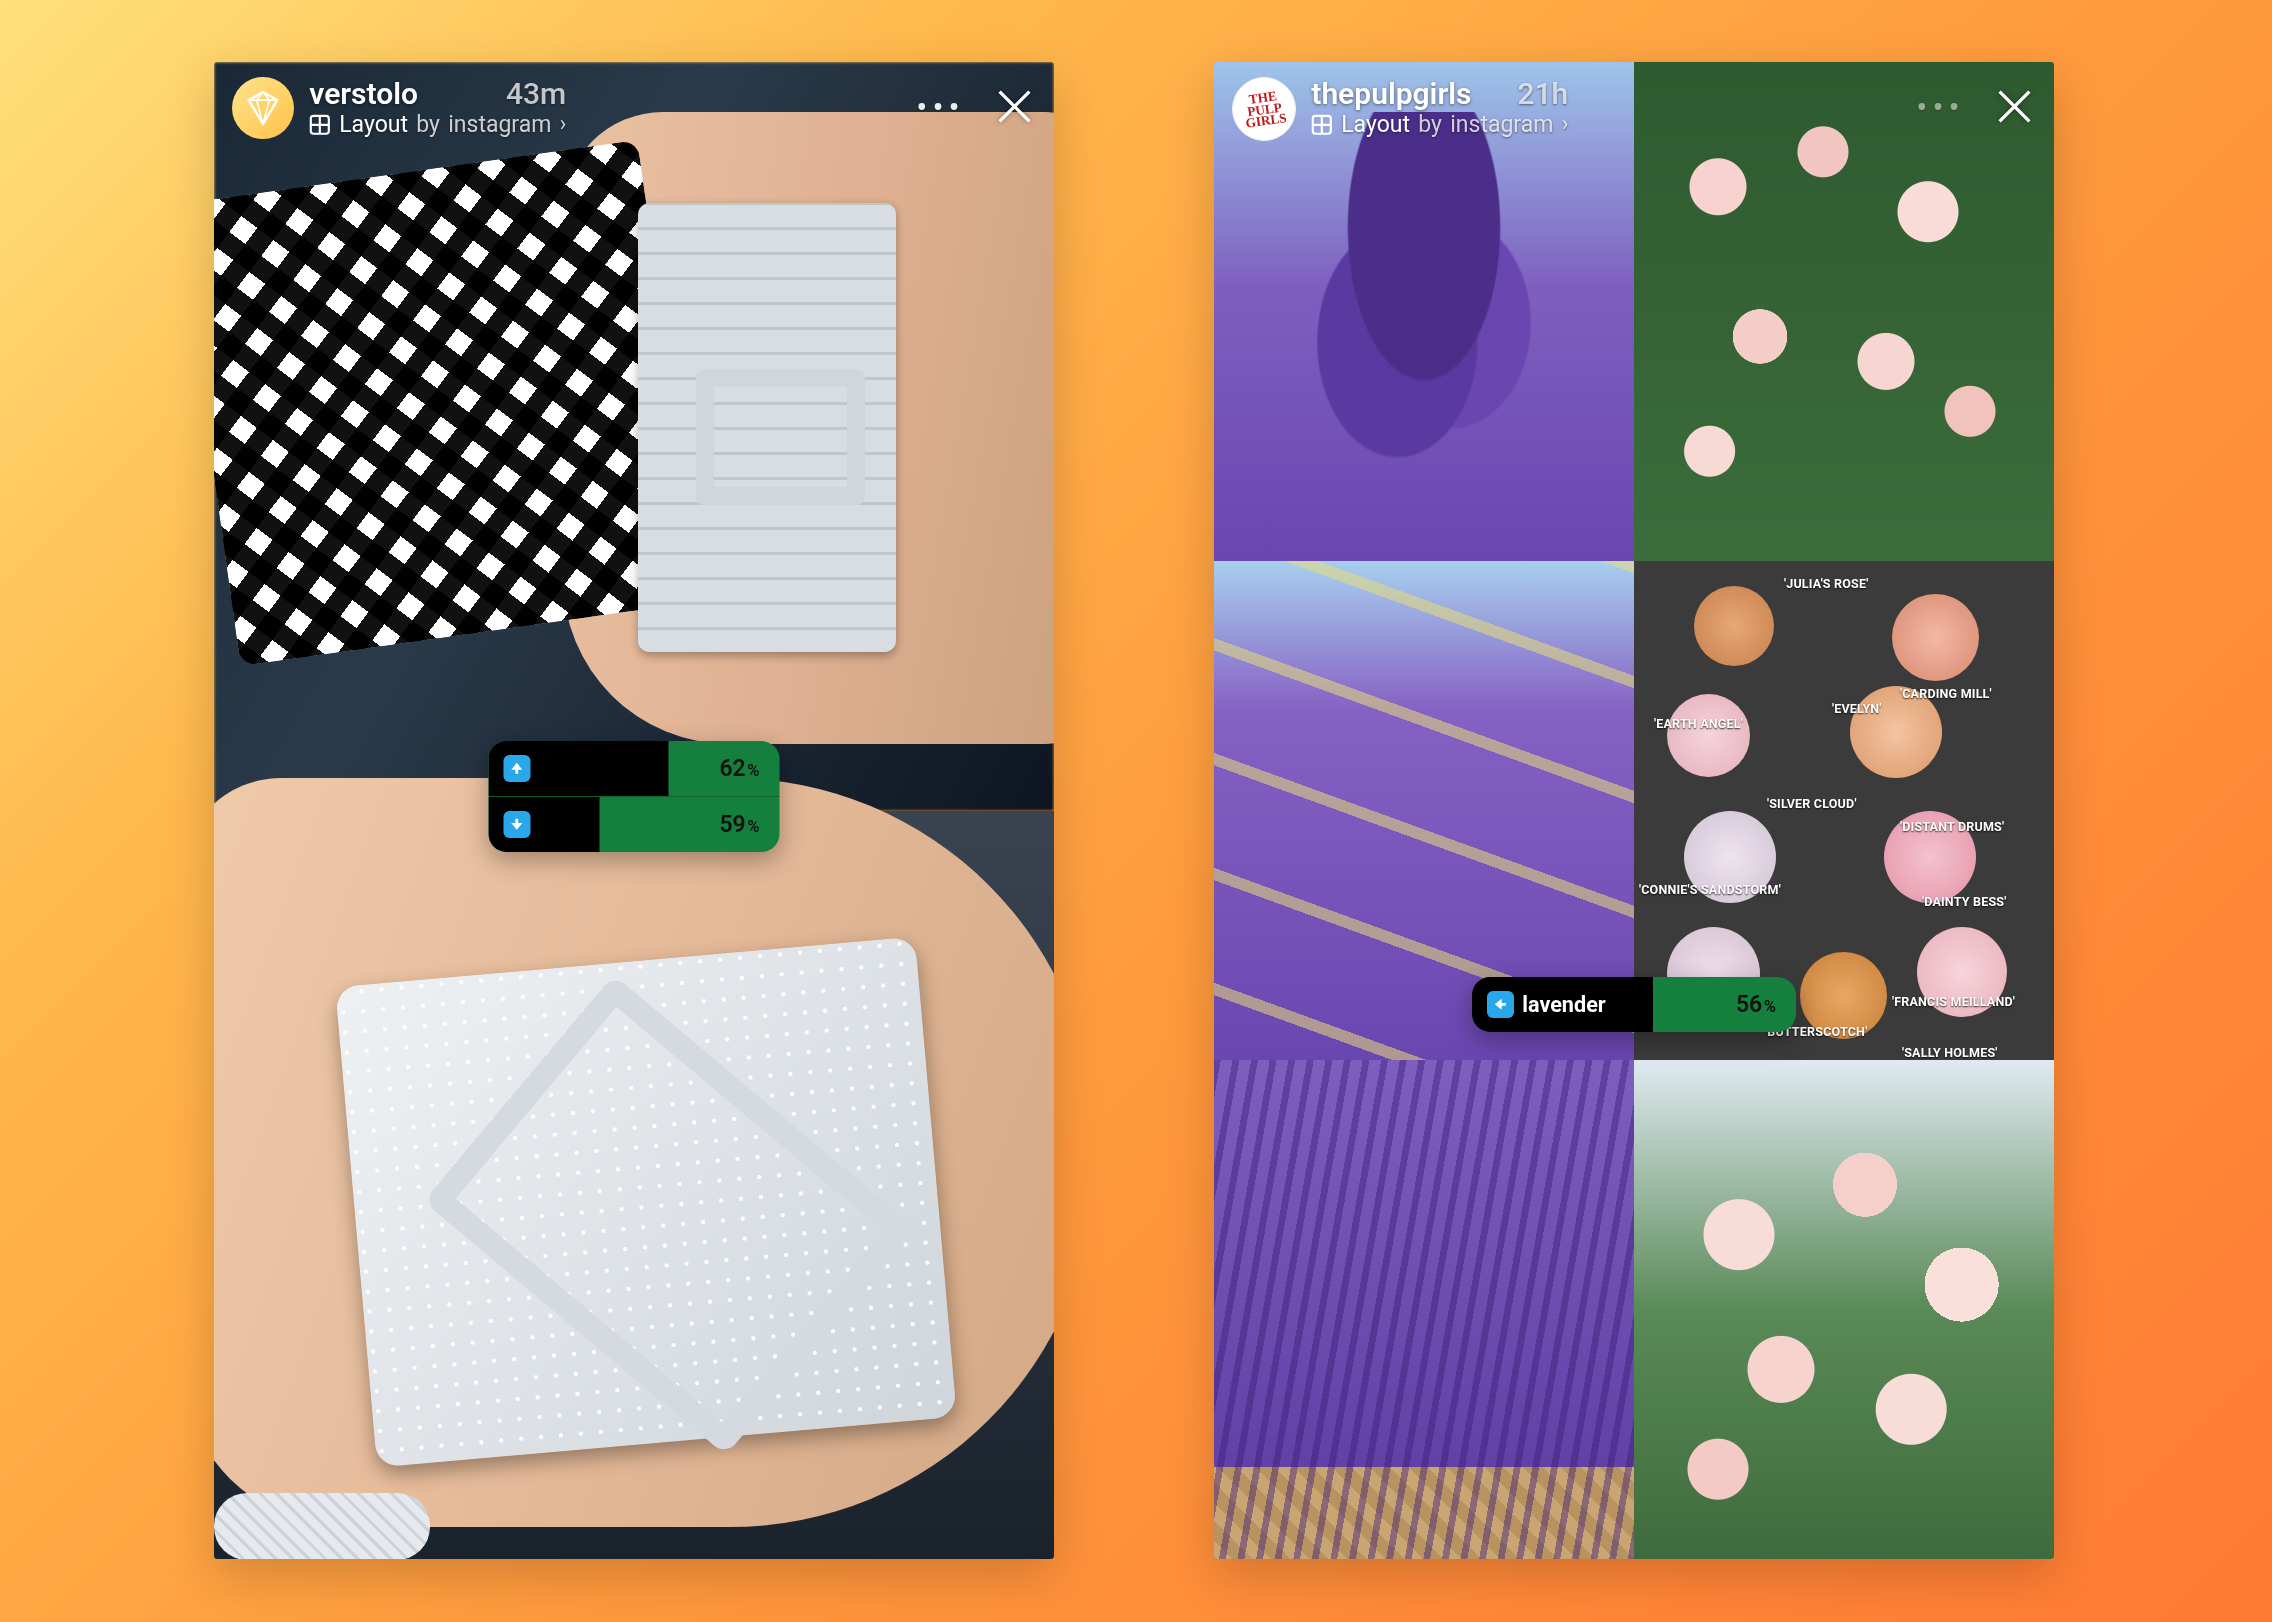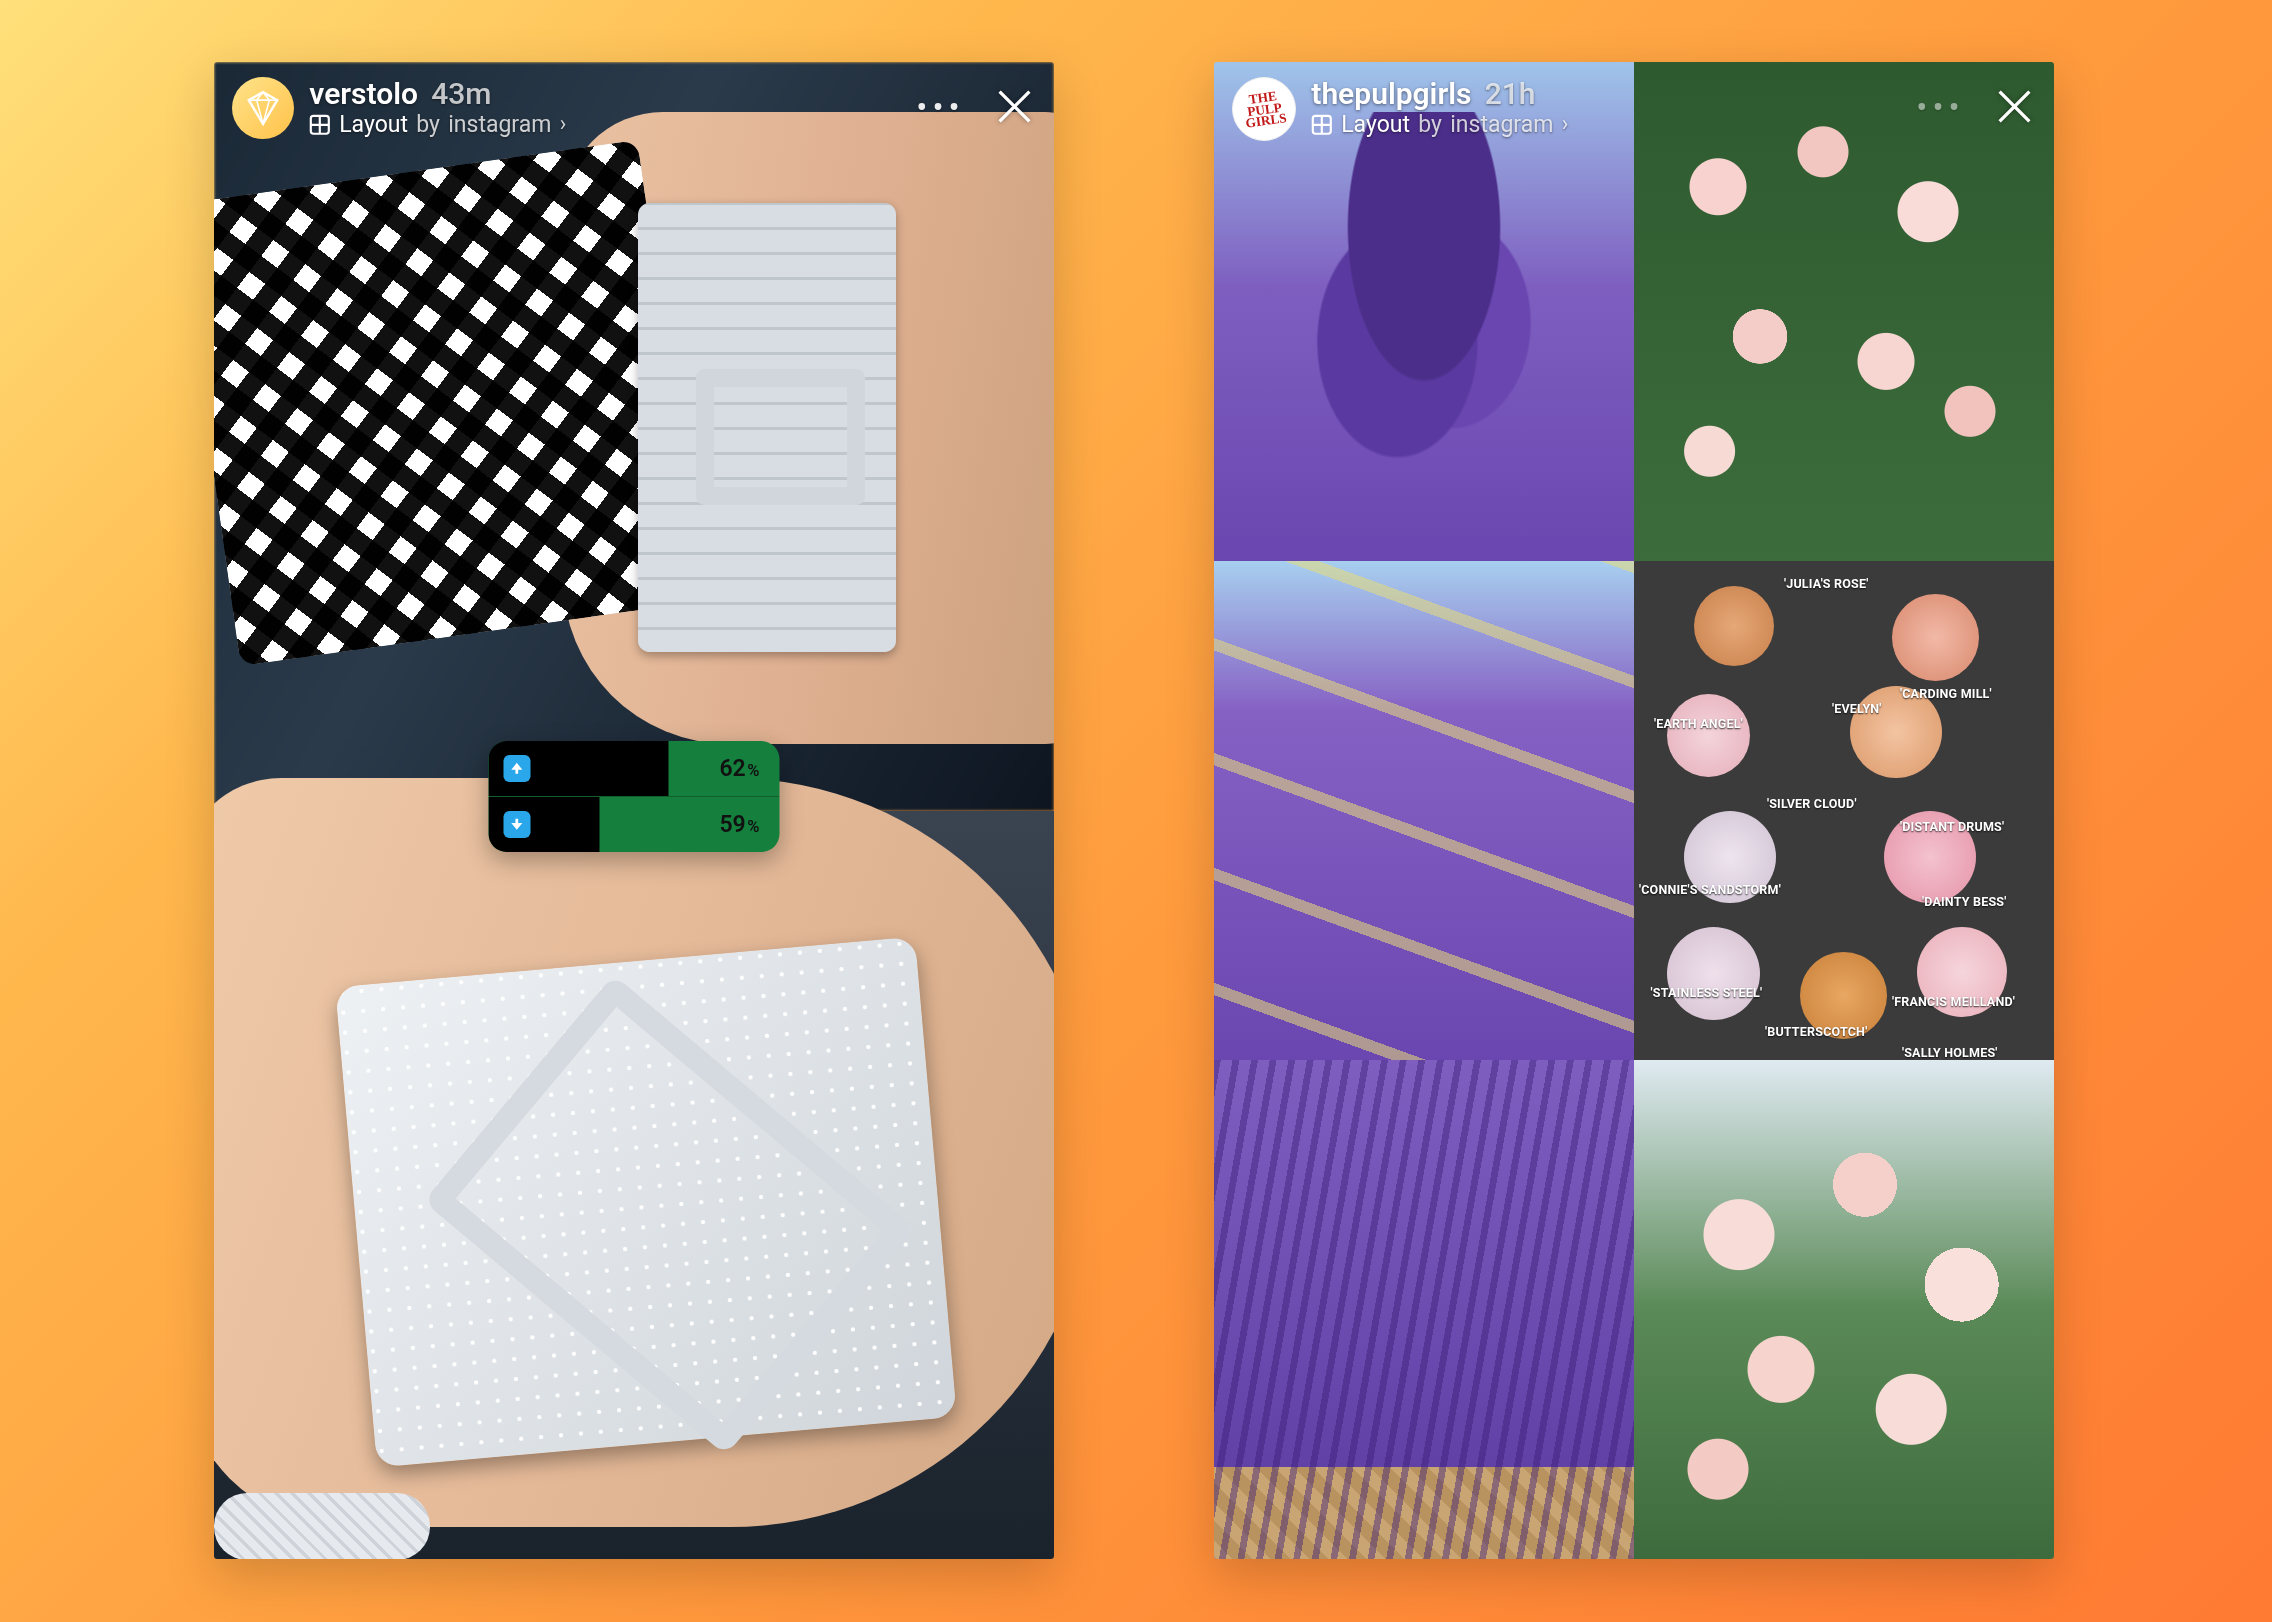--- a/index.html
+++ b/index.html
@@ -20,21 +20,21 @@
        padding:15px 18.3px 0 18.3px;z-index:50;color:#fff;}
   .avatar{width:62px;height:62px;border-radius:50%;flex:0 0 62px;display:flex;align-items:center;
           justify-content:center;font-weight:700;}
   .av1{background:linear-gradient(135deg,#ffe38a,#ffc24a);}
   .av1 svg{width:38px;height:38px;}
   .av2{background:#fff;color:#c21a1a;border:1.7px solid #eee;}
   .av2 .inner{width:53px;height:53px;border-radius:50%;background:#fff;display:flex;align-items:center;
              justify-content:center;font-family:"Comic Sans MS",cursive;font-size:13.3px;line-height:.9;
              text-align:center;transform:rotate(-8deg);}
   .name-block{margin-left:15px;display:flex;flex-direction:column;line-height:1.15;}
-  .name-row{display:flex;align-items:baseline;gap:13.3px;font-size:30px;}
+  .name-row{display:flex;align-items:baseline;gap:13.3px;font-size:30px;justify-content:space-between;}
   .uname{font-weight:600;text-shadow:0 0.8px 3.3px rgba(0,0,0,.5);}
   .tstamp{color:rgba(255,255,255,.75);font-weight:500;text-shadow:0 0.8px 2.5px rgba(0,0,0,.5);}
   .sub-row{display:flex;align-items:center;gap:8.3px;font-size:23px;color:#fff;
            text-shadow:0 0.8px 2.5px rgba(0,0,0,.5);}
   .layout-ico{width:21.6px;height:21.6px;}
   .sub-row .by{color:rgba(255,255,255,.78);}
   .chev{font-size:21.6px;color:rgba(255,255,255,.8);}
   .hdr-spacer{flex:1;}
   .dots{font-size:33px;letter-spacing:5px;color:rgba(255,255,255,.92);margin-right:28px;line-height:62px;
         text-shadow:0 0.8px 2.5px rgba(0,0,0,.4);}
@@ -270,15 +270,29 @@
     <div class="hdr-spacer"></div>
     <div class="dots" style="opacity:.55">•••</div>
     <div class="xbtn">
       <svg viewBox="0 0 52 52">
         <path d="M8 8 L44 44 M44 8 L8 44" fill="none"></path>
       </svg>
     </div>
   </div>
 
   <div class="poll poll-b">
+    <div class="poll-row">
+      <div class="bar" style="width:56%"></div>
+      <div class="poll-label">
+        <span class="emj">
+          <svg viewBox="0 0 24 24">
+              <path d="M4 12 L14 4 V10 H20 V14 H14 V20 Z"></path>
+            </svg>
+        </span>
+        <span>lavender</span>
+      </div>
+      <div class="pct">
+        <span>56</span><small>%</small>
+      </div>
+    </div>
   </div>
 </div>
 
 
 </body></html>

